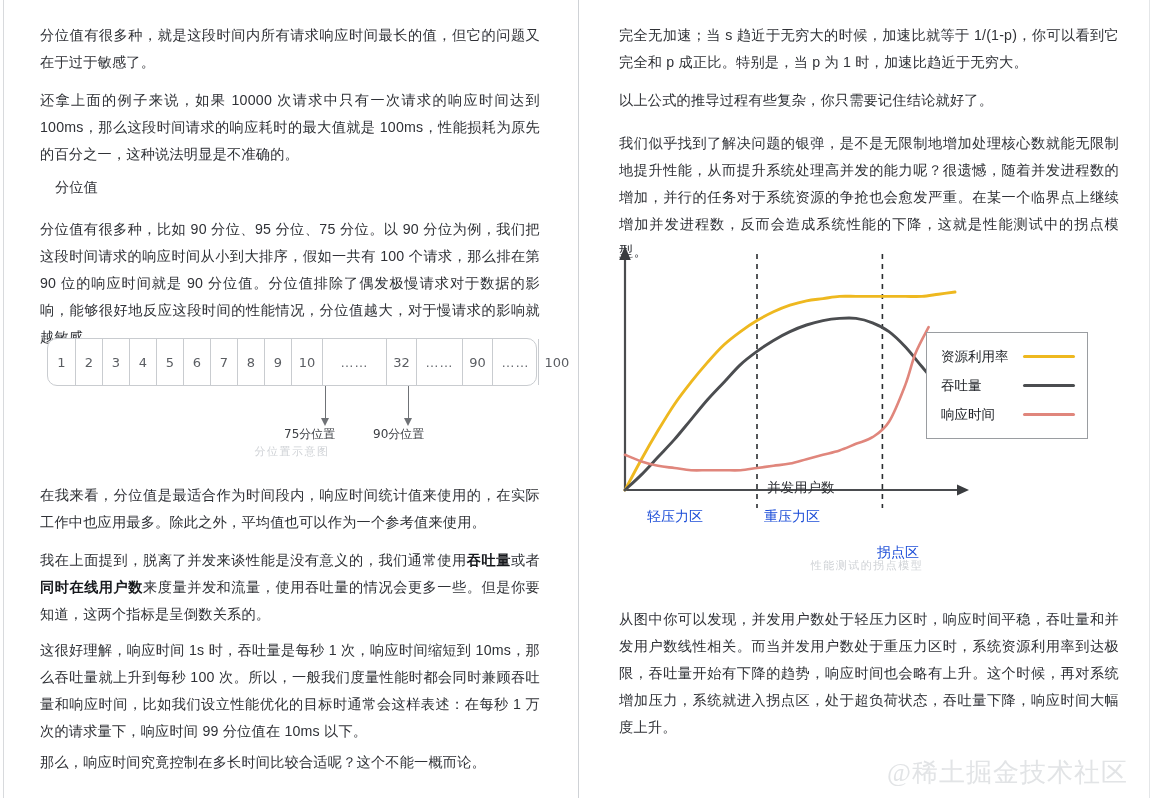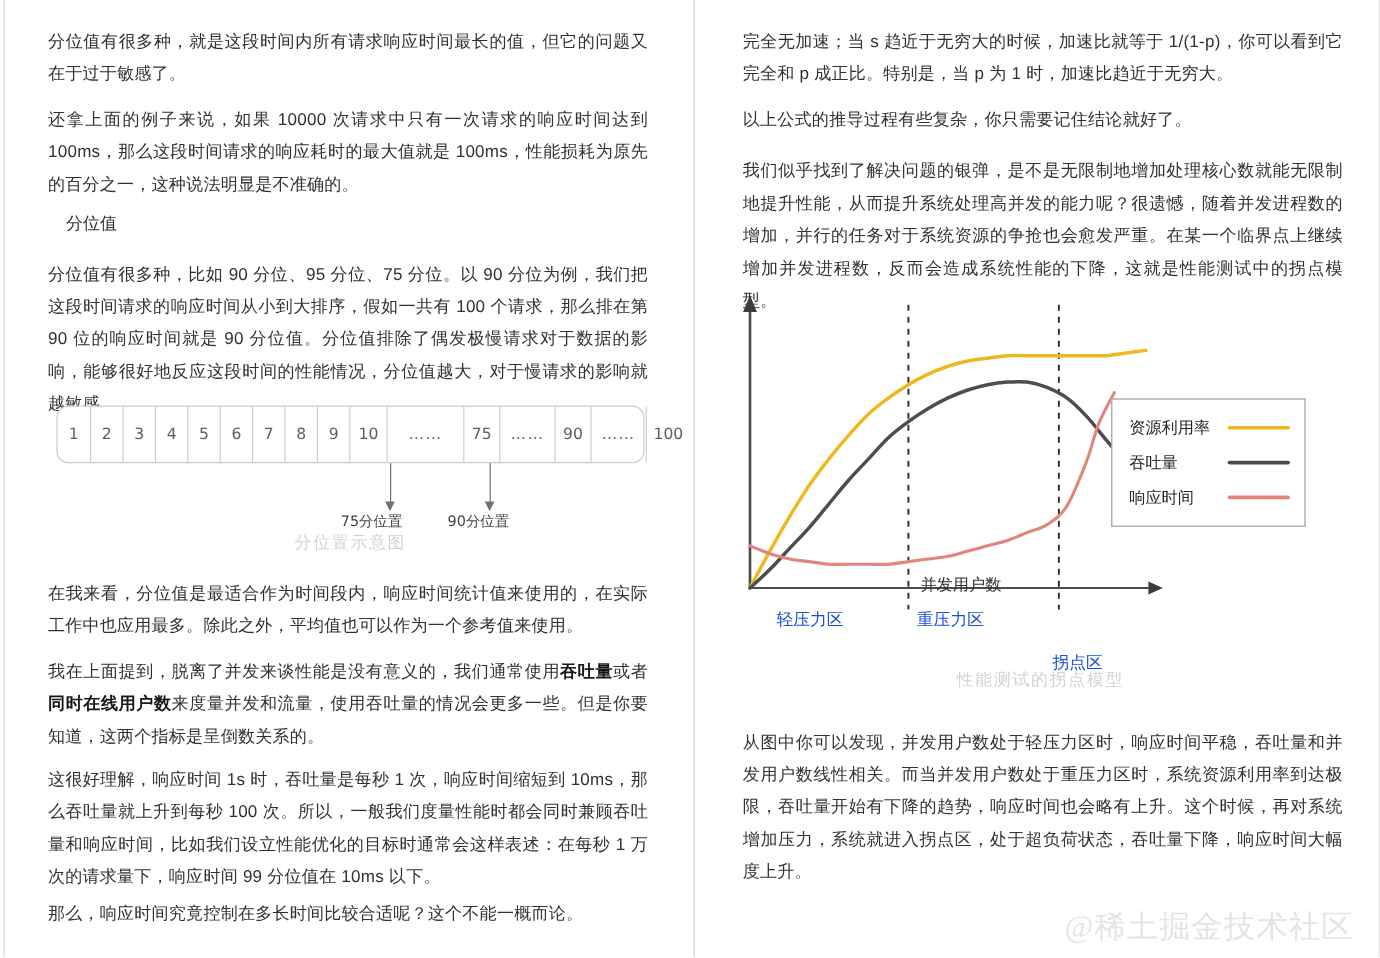--- a/index.html
+++ b/index.html
@@ -48,21 +48,21 @@
   .sub-head {
     margin: 0;
     color: #2f3136;
     font-size: 14.2px;
     line-height: 27px;
     font-weight: 400;
   }
 
   .caption {
     color: #cfd2d6;
-    font-size: 14px;
+    font-size: 11px;
     text-align: center;
     letter-spacing: 1.5px;
   }
 
   
   .pct-wrap { position: relative; }
   .pct-strip {
     position: relative;
     height: 48px;
     border: 1.2px solid #c9ccd0;
@@ -170,21 +170,21 @@
           <div class="pct-cell" style="width: 27px;">2</div>
           <div class="pct-cell" style="width: 27px;">3</div>
           <div class="pct-cell" style="width: 27px;">4</div>
           <div class="pct-cell" style="width: 27px;">5</div>
           <div class="pct-cell" style="width: 27px;">6</div>
           <div class="pct-cell" style="width: 27px;">7</div>
           <div class="pct-cell" style="width: 27px;">8</div>
           <div class="pct-cell" style="width: 27px;">9</div>
           <div class="pct-cell" style="width: 31px;">10</div>
           <div class="pct-cell dots" style="width: 64px;">……</div>
-          <div class="pct-cell" style="width: 30px;">75</div>
+          <div class="pct-cell" style="width: 30px;">32</div>
           <div class="pct-cell dots" style="width: 46px;">……</div>
           <div class="pct-cell" style="width: 30px;">90</div>
           <div class="pct-cell dots" style="width: 46px;">……</div>
           <div class="pct-cell" style="width: 36px;">100</div>
         </div>
 
       <div class="pct-arrows">
         <div class="arrow-line" style="left:278px;"></div>
         <div class="arrow-head" style="left:273.5px;"></div>
         <div class="arrow-label" style="left:237px;">75分位置</div>

